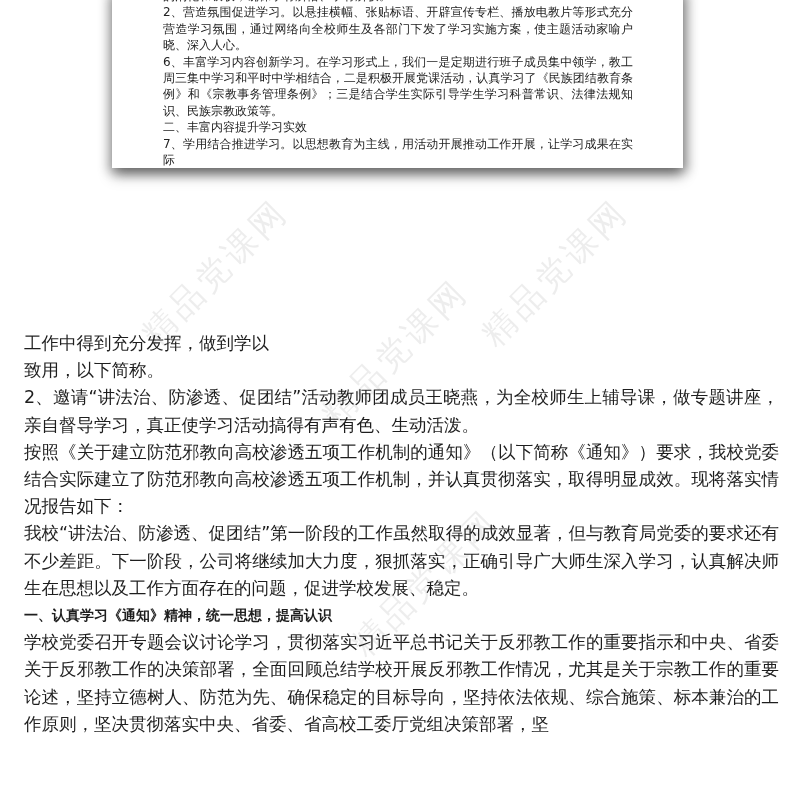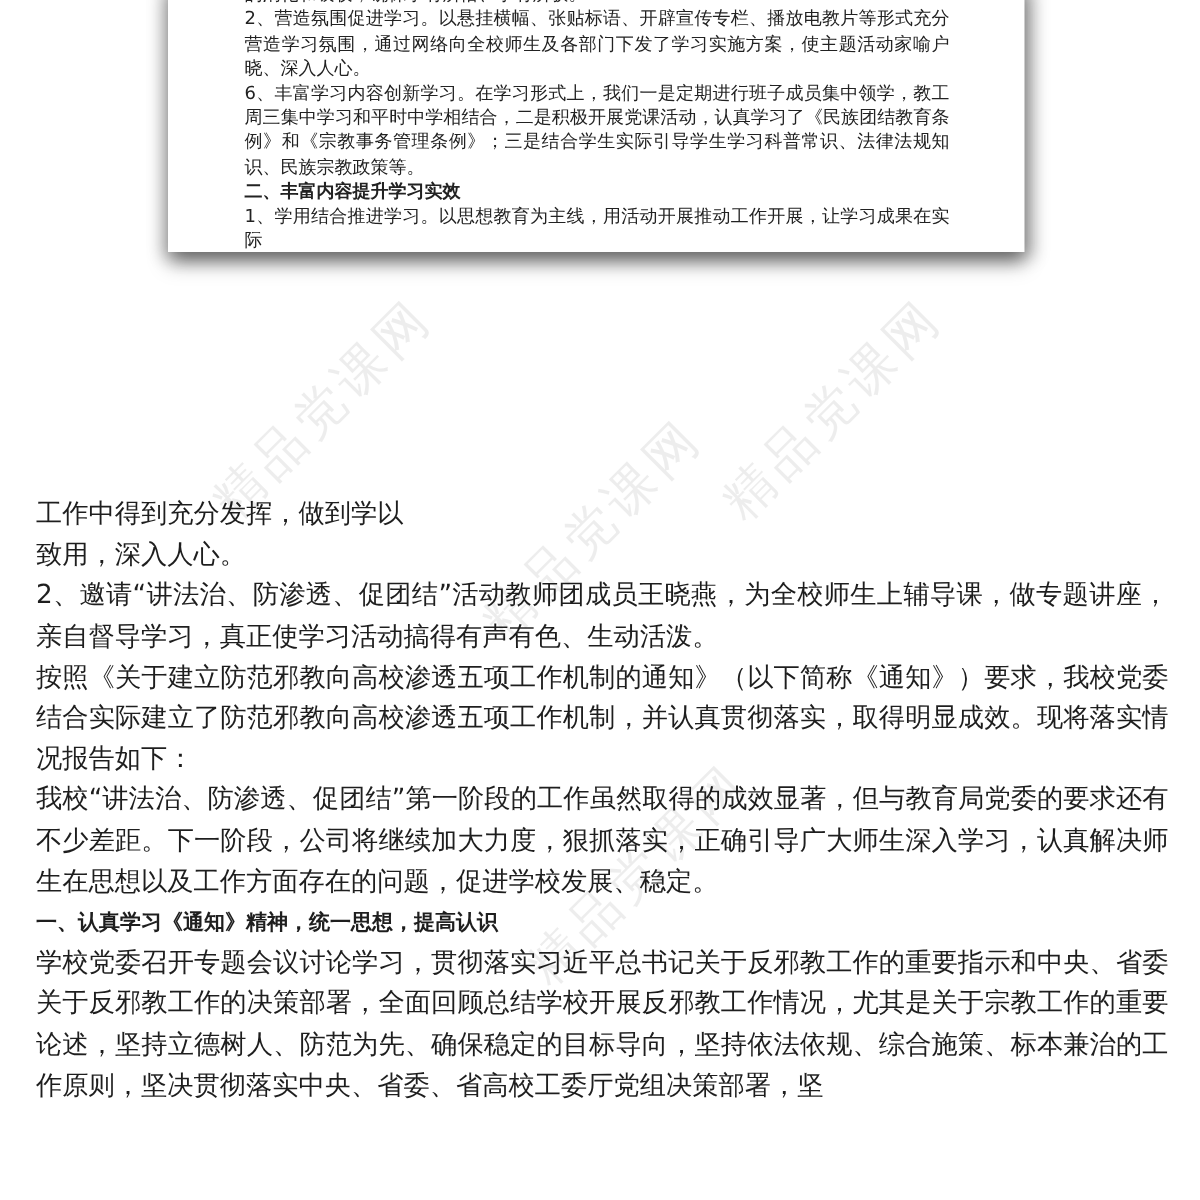--- a/index.html
+++ b/index.html
@@ -15,47 +15,47 @@
     pointer-events: none; z-index: 5;
   }
   .card {
     position: absolute; left: 112px; top: -12px; width: 571px; height: 180px;
     background: #fff;
     box-shadow: 0 8px 12px rgba(0,0,0,0.35), 6px 4px 10px rgba(0,0,0,0.25), -4px 4px 10px rgba(0,0,0,0.2);
     overflow: hidden;
   }
   .card-inner { padding: 0 0 0 51px; width: 470px; font-size: 12px; line-height: 16.4px; color: #222; }
   .card-inner p { margin: 0; text-align: justify; text-align-last: left; }
-  .card-inner .heading { font-weight: bold; }
+  .card-inner .heading { font-weight: normal; }
   .main {
     position: absolute; left: 24px; top: 330px; width: 755px;
     font-size: 17.5px; line-height: 27.2px; color: #1e1e1e;
   }
   .main p { margin: 0; text-align: justify; }
   .main .heading { font-weight: bold; font-size: 14px; }
 </style>
 </head>
 <body>
 
 <div class="card">
   <div class="card-inner">
     <p>的消化和吸收，确保学有所悟、学有所获。</p>
     <p>2、营造氛围促进学习。以悬挂横幅、张贴标语、开辟宣传专栏、播放电教片等形式充分营造学习氛围，通过网络向全校师生及各部门下发了学习实施方案，使主题活动家喻户晓、深入人心。</p>
     <p>6、丰富学习内容创新学习。在学习形式上，我们一是定期进行班子成员集中领学，教工周三集中学习和平时中学相结合，二是积极开展党课活动，认真学习了《民族团结教育条例》和《宗教事务管理条例》；三是结合学生实际引导学生学习科普常识、法律法规知识、民族宗教政策等。</p>
     <p class="heading">二、丰富内容提升学习实效</p>
-    <p>1、学用结合推进学习。以思想教育为主线，用活动开展推动工作开展，让学习成果在实际</p>
+    <p>7、学用结合推进学习。以思想教育为主线，用活动开展推动工作开展，让学习成果在实际</p>
   </div>
 </div>
 
 <div class="watermark" style="left:120px; top:250px;">精品党课网</div>
 <div class="watermark" style="left:460px; top:250px;">精品党课网</div>
 <div class="watermark" style="left:300px; top:330px;">精品党课网</div>
 <div class="watermark" style="left:330px; top:560px;">精品党课网</div>
 
 <div class="main">
   <p>工作中得到充分发挥，做到学以</p>
-  <p>致用，深入人心。</p>
+  <p>致用，以下简称。</p>
   <p>2、邀请“讲法治、防渗透、促团结”活动教师团成员王晓燕，为全校师生上辅导课，做专题讲座，亲自督导学习，真正使学习活动搞得有声有色、生动活泼。</p>
   <p>按照《关于建立防范邪教向高校渗透五项工作机制的通知》（以下简称《通知》）要求，我校党委结合实际建立了防范邪教向高校渗透五项工作机制，并认真贯彻落实，取得明显成效。现将落实情况报告如下：</p>
   <p>我校“讲法治、防渗透、促团结”第一阶段的工作虽然取得的成效显著，但与教育局党委的要求还有不少差距。下一阶段，公司将继续加大力度，狠抓落实，正确引导广大师生深入学习，认真解决师生在思想以及工作方面存在的问题，促进学校发展、稳定。</p>
   <p class="heading">一、认真学习《通知》精神，统一思想，提高认识</p>
   <p>学校党委召开专题会议讨论学习，贯彻落实习近平总书记关于反邪教工作的重要指示和中央、省委关于反邪教工作的决策部署，全面回顾总结学校开展反邪教工作情况，尤其是关于宗教工作的重要论述，坚持立德树人、防范为先、确保稳定的目标导向，坚持依法依规、综合施策、标本兼治的工作原则，坚决贯彻落实中央、省委、省高校工委厅党组决策部署，坚</p>
 </div>
 
 </body></html>

